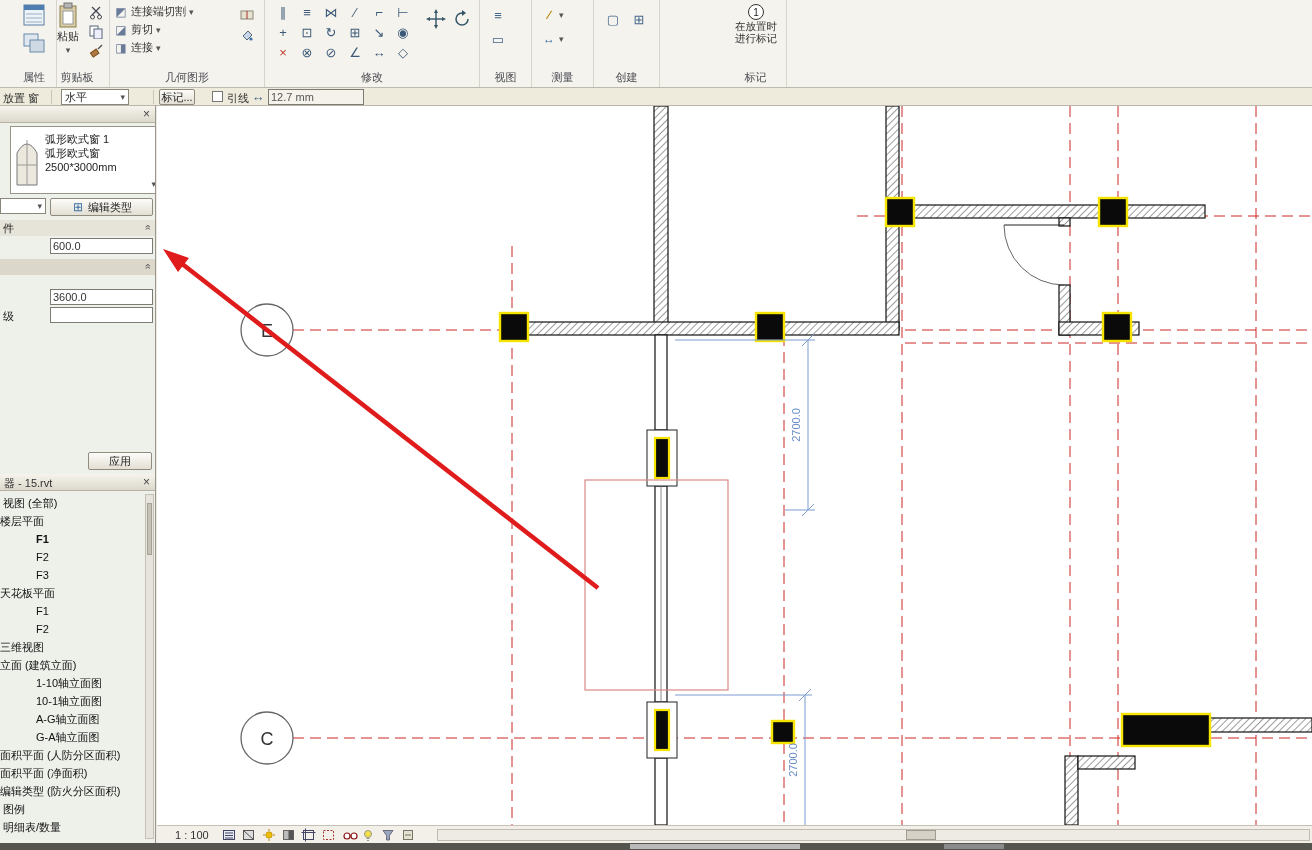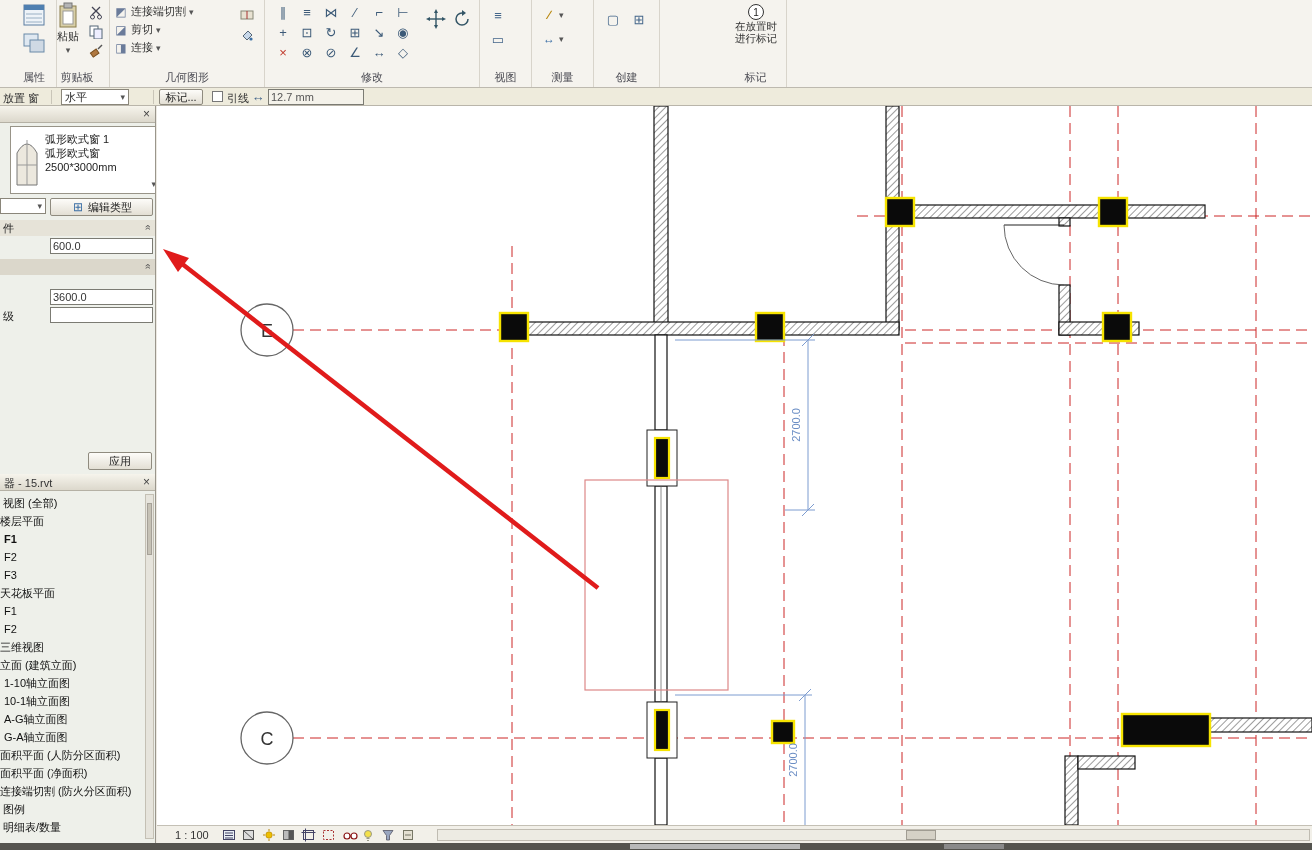--- a/index.html
+++ b/index.html
@@ -33,21 +33,21 @@
 
   
   .left-col { position:absolute; top:106px; left:0; width:156px; height:737px; background:#eef0ea; border-right:1px solid #9a968c; overflow:hidden; }
   .pal-header { position:absolute; left:0; width:156px; height:17px; background:linear-gradient(#f6f4ec,#dcd8cc); border-bottom:1px solid #b5b1a5; font-size:11px; color:#333; }
   .close-x { position:absolute; right:3px; top:1px; width:13px; height:13px; display:flex; align-items:center; justify-content:center; font-size:12px; color:#444; border:1px solid transparent; cursor:default; }
   .type-sel { position:absolute; left:2px; top:20px; width:151px; height:68px; background:#fff; border:1px solid #989488;margin-left:8px; }
   .type-lines { position:absolute; left:34px; top:5px; font-size:11px; line-height:14px; color:#222; white-space:nowrap; }
   .sec { position:absolute; left:0; width:156px; height:16px; font-size:11px; color:#222; display:flex; align-items:center; padding-left:3px; }
   .collapse { position:absolute; right:5px; top:2px; transform:rotate(-90deg); color:#555; font-size:10px; }
   .trow { height:18px; display:flex; align-items:center; font-size:11px; color:#111; white-space:nowrap; overflow:hidden; }
-  .d0 { padding-left:3px; } .d1 { } .d2 { padding-left:4px; }
+  .d0 { padding-left:3px; } .d1 { } .d2 { padding-left:36px; }
   .bold { font-weight:bold; }
   .scrollbar { position:absolute; right:1px; width:9px; background:#e6e4dc; border:1px solid #c4c0b4; }
   .thumb { position:absolute; left:1px; width:5px; background:#c6c2b6; border:1px solid #a5a198; }
 
   
   .canvas { position:absolute; left:157px; top:106px; width:1155px; height:719px; background:#ffffff; overflow:hidden; }
   .canvas svg { position:absolute; left:0; top:0; }
 
   
   .canvas-footer { position:absolute; left:157px; top:825px; width:1155px; height:18px; background:#f2f0e9; border-top:1px solid #c4c0b5; display:flex; align-items:center; font-size:11px; color:#333; }
@@ -230,21 +230,21 @@
 
   <div class="options">
     <span style="left:3px;top:3px">放置 窗</span>
     <div class="vsep" style="left:51px"></div>
     <span class="sic" style="left:55px;top:0;width:16px;height:16px">↕</span>
     <div class="combo" style="left:61px;top:1px;width:68px">
       <span>水平</span>
       <span class="dd">▾</span>
     </div>
     <div class="vsep" style="left:153px"></div>
-    <div class="bev" style="left:159px;top:1px;width:44px;height:16px">
+    <div class="bev" style="left:159px;top:1px;width:36px;height:16px">
       <span>标记...</span>
     </div>
     <span class="chk" style="left:212px;top:3px"></span>
     <span style="left:227px;top:3px">引线</span>
     <span class="sic" style="left:250px;top:0;width:16px;height:16px">↔</span>
     <input class="tinput" style="position: absolute; left: 268px; top: 1px; width: 96px; background: rgb(244, 242, 234); color: rgb(85, 85, 85);" value="12.7 mm">
   </div>
 
   <div class="left-col">
 
@@ -340,21 +340,21 @@
       <div class="trow d2">
           <span>G-A轴立面图</span>
         </div>
       <div class="trow d1">
           <span>面积平面 (人防分区面积)</span>
         </div>
       <div class="trow d1">
           <span>面积平面 (净面积)</span>
         </div>
       <div class="trow d1">
-          <span>连接端切割 (防火分区面积)</span>
+          <span>编辑类型 (防火分区面积)</span>
         </div>
       <div class="trow d0">
           <span>图例</span>
         </div>
       <div class="trow d0">
           <span>明细表/数量</span>
         </div>
     </div>
 
     <div class="scrollbar" style="top:388px;height:345px">

